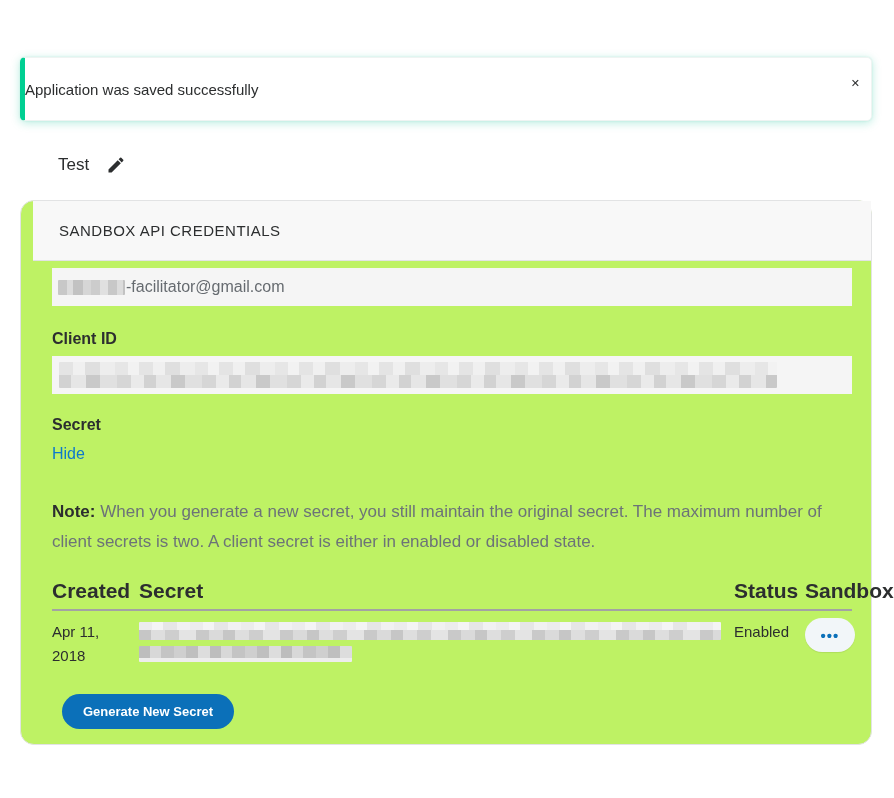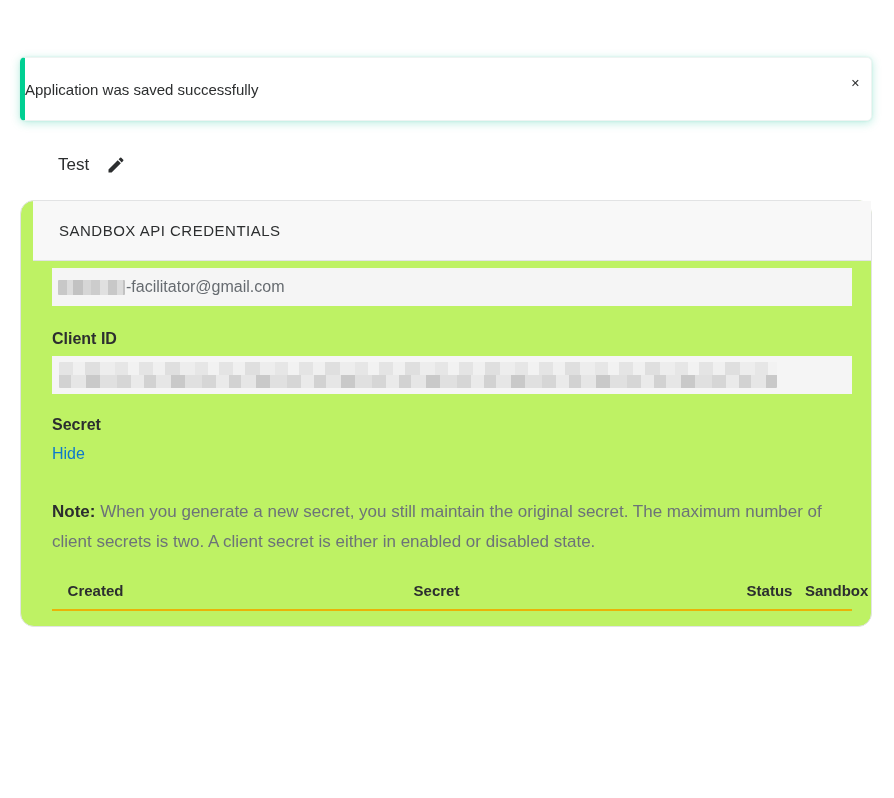--- a/index.html
+++ b/index.html
@@ -137,26 +137,25 @@
     background-image: repeating-linear-gradient(90deg,
       #bdbdbd 0 11px, #d8d8d8 11px 22px, #c4c4c4 22px 35px,
       #cfcfcf 35px 47px, #bfbfbf 47px 59px, #dddddd 59px 71px);
   }
 
   
   .sec-table { margin-top: 24px; }
   .sec-head {
     display: grid;
     grid-template-columns: 87px 595px 71px 59px;
-    font-size: 15px; font-weight: bold;
+    font-size: 21px; font-weight: bold;
     line-height: 20px;
     padding-bottom: 8px;
-    border-bottom: 2px solid #eab308;
-    color: var(--text-dark, #2c2e2f);
-    text-align: center;
+    border-bottom: 2px solid #a3a3a3;
+    color: var(--text-dark, #2c2e2f);
   }
   .sec-row {
     display: grid;
     grid-template-columns: 87px 595px 71px 59px;
     padding-top: 9px;
     font-size: 15px;
     align-items: start;
   }
   .cell-created { width: 64px; line-height: 24px; }
   .cell-secret { padding-top: 2px; }
@@ -231,16 +230,28 @@
       <span>When you generate a new secret, you still maintain the original secret. The maximum number of client secrets is two. A client secret is either in enabled or disabled state.</span>
     </div>
 
     <div class="sec-table">
       <div class="sec-head">
         <span>Created</span>
         <span>Secret</span>
         <span>Status</span>
         <span>Sandbox</span>
       </div>
-    </div>
-
+      <div class="sec-row">
+        <div class="cell-created">Apr 11, 2018</div>
+        <div class="cell-secret">
+          <div class="px px-secret1"></div>
+          <div class="px px-secret2"></div>
+        </div>
+        <div class="cell-status">Enabled</div>
+        <div>
+          <button class="actions-btn">•••</button>
+        </div>
+      </div>
+    </div>
+
+    <button class="generate-btn">Generate New Secret</button>
   </div>
 </div>
 
 </body></html>

